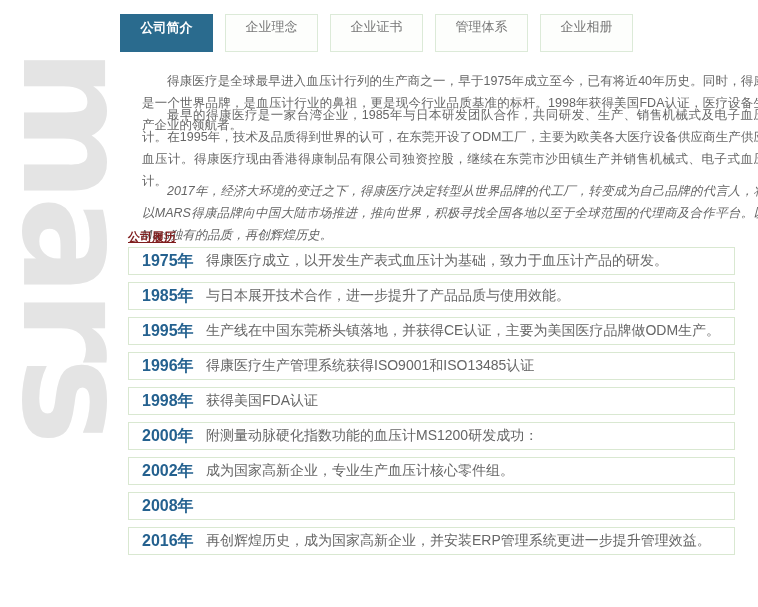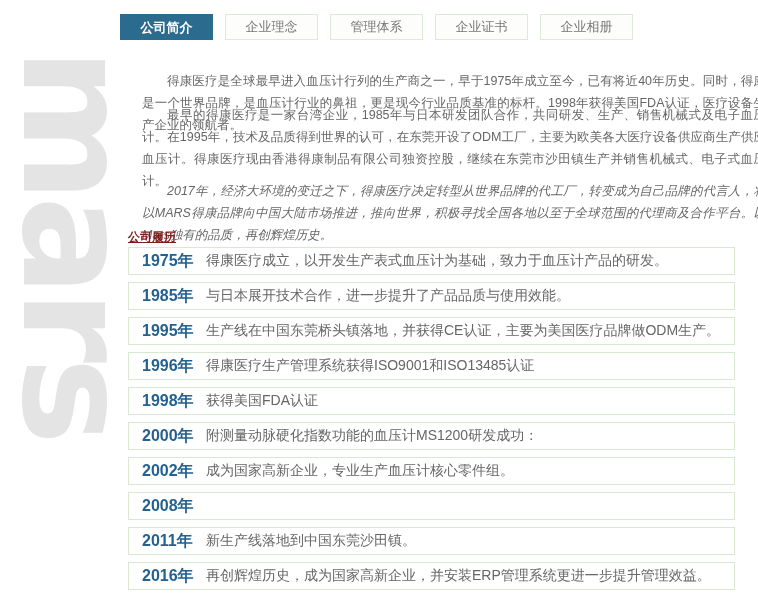--- a/index.html
+++ b/index.html
@@ -12,21 +12,21 @@
     position:absolute;left:132px;top:48px;
     transform:rotate(90deg);transform-origin:0 0;
     font-family:"DejaVu Sans",sans-serif;
     font-weight:bold;font-size:148px;line-height:0.78;
     letter-spacing:-6px;color:#e4e4e4;white-space:nowrap;
     user-select:none;z-index:0;
   }
   
   .tabs{position:absolute;left:120px;top:14px;display:flex;gap:12px;z-index:2;}
   .tab{
-    width:93px;height:26px;line-height:24px;box-sizing:border-box;
+    width:93px;height:38px;line-height:24px;box-sizing:border-box;
     text-align:center;font-size:13px;color:#777;
     background:#fdfefc;border:1px solid #dcead8;cursor:pointer;
   }
   .tab.active{
     background:#2a6b8e;border-color:#2a6b8e;color:#fff;font-weight:bold;line-height:26px;
   }
   
   .intro p{
     position:absolute;left:126px;width:624px;margin:16px;
     font-size:12.5px;line-height:22px;color:#666;
@@ -66,25 +66,25 @@
   <div class="tabs">
   <div class="tab active">
     <span>公司简介</span>
   </div>
 
   <div class="tab">
     <span>企业理念</span>
   </div>
 
   <div class="tab">
-    <span>管理体系</span>
+    <span>企业证书</span>
   </div>
 
   <div class="tab">
-    <span>企业证书</span>
+    <span>管理体系</span>
   </div>
 
   <div class="tab">
     <span>企业相册</span>
   </div>
 </div>
 
   <div class="intro">
     <p class="p1">得康医疗是全球最早进入血压计行列的生产商之一，早于1975年成立至今，已有将近40年历史。同时，得康是一个世界品牌，是血压计行业的鼻祖，更是现今行业品质基准的标杆。1998年获得美国FDA认证，医疗设备生产企业的领航者。</p>
     <p class="p2">最早的得康医疗是一家台湾企业，1985年与日本研发团队合作，共同研发、生产、销售机械式及电子血压计。在1995年，技术及品质得到世界的认可，在东莞开设了ODM工厂，主要为欧美各大医疗设备供应商生产供应血压计。得康医疗现由香港得康制品有限公司独资控股，继续在东莞市沙田镇生产并销售机械式、电子式血压计。</p>
@@ -126,24 +126,20 @@
 
   <div class="history-row">
     <span class="history-year">2002年</span>
     <span class="history-text">成为国家高新企业，专业生产血压计核心零件组。</span>
   </div>
 
   <div class="history-row">
     <span class="history-year">2008年</span>
   </div>
 
-  <div class="history-row">
-    <span class="history-year">2011年</span>
-    <span class="history-text">新生产线落地到中国东莞沙田镇。</span>
-  </div>
 
   <div class="history-row">
     <span class="history-year">2016年</span>
     <span class="history-text">再创辉煌历史，成为国家高新企业，并安装ERP管理系统更进一步提升管理效益。</span>
   </div>
 </div>
 
 </div>
 
 </body></html>

